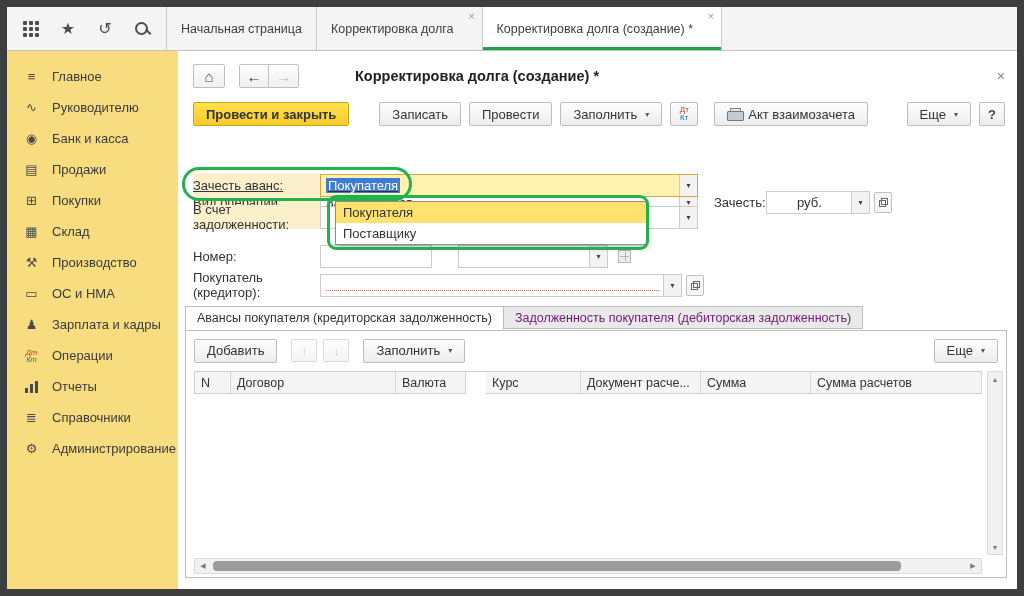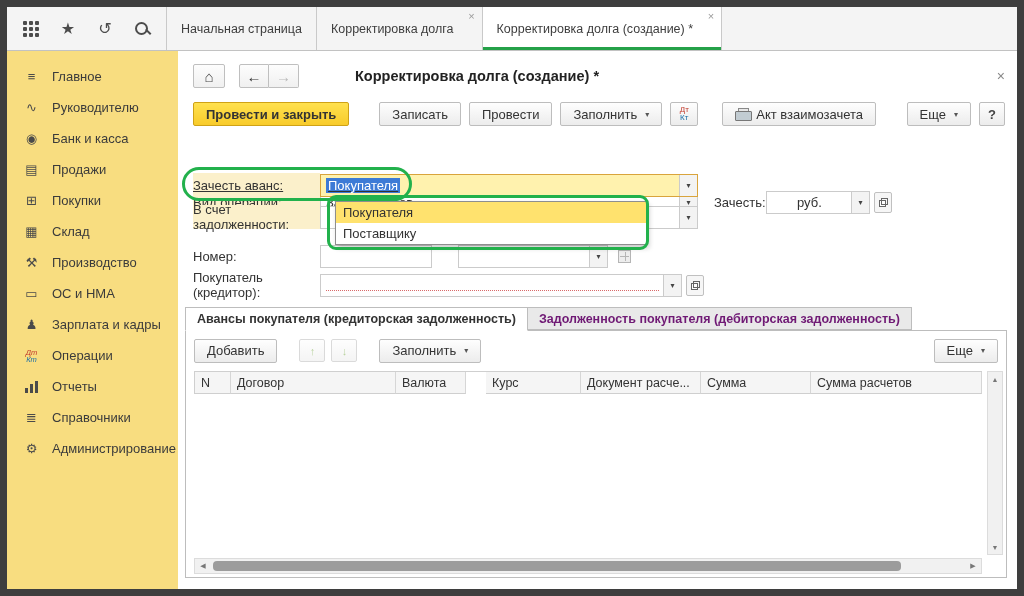--- a/index.html
+++ b/index.html
@@ -114,33 +114,33 @@
          border:1px solid #8e8e8e; box-shadow:2px 3px 5px rgba(0,0,0,.22); z-index:6; }
   .opt { height:21px; display:flex; align-items:center; padding:0 7px; cursor:pointer; }
   .opt.hl { background:#ffe26e; }
 
   
   .anno { position:absolute; border:3px solid #22b14c; z-index:8; pointer-events:none; }
   .anno-ellipse { left:4px; top:116px; width:230px; height:34px; border-radius:18px; }
   .anno-rect { left:149px; top:144px; width:322px; height:55px; border-radius:9px; }
 
   
-  .ftabs { position:absolute; left:7px; top:255px; right:4px; display:flex; align-items:center; height:25px;font-weight:bold; }
+  .ftabs { position:absolute; left:7px; top:255px; right:4px; display:flex; align-items:flex-start; height:25px; }
   .ftab { height:24px; display:flex; align-items:center; padding:0 11px; border:1px solid #bdbdbd;
           font-size:12.5px; color:#333; cursor:pointer; white-space:nowrap; }
   .ftab.active { background:#fff; border-bottom:1px solid #fff; position:relative; z-index:2; }
   .ftab.inactive { background:#e9e9e9; border-left:none; height:23px; color:#701a75; }
 
   .panel { position:absolute; left:7px; top:279px; width:822px; height:248px;
            border:1px solid #bdbdbd; background:#fff; }
   .gtoolbar { position:absolute; left:8px; top:7px; right:8px; height:25px;
               display:flex; align-items:center; gap:6px; }
   .arrow-btn { width:26px; height:23px; padding:0; justify-content:center;
                color:#7fae4e; font-size:11px; opacity:.55; }
-  .gap16 { margin-left:16px; }
+  .gap16 { margin-left:8px; }
   .gheader { position:absolute; left:8px; top:40px; right:24px; height:23px; display:flex;
              border-top:1px solid #cfcfcf; border-left:1px solid #cfcfcf; }
   .gcell { border-right:1px solid #d6d6d6; border-bottom:1px solid #cfcfcf;
            display:flex; align-items:center; padding:0 6px; font-size:12.5px; color:#333;
            background:#f5f5f5; overflow:hidden; white-space:nowrap; }
   .c0{width:36px;} .c1{width:165px;} .c2{width:70px;} .c3{width:95px;margin-left:20px;} .c4{width:120px;} .c5{width:110px;} .c6{flex:1;}
 
   .vscroll { position:absolute; right:3px; top:40px; bottom:22px; width:16px; background:#f1f1f1;
              border:1px solid #dcdcdc; display:flex; flex-direction:column; justify-content:space-between;
              align-items:center; cursor:pointer; }

